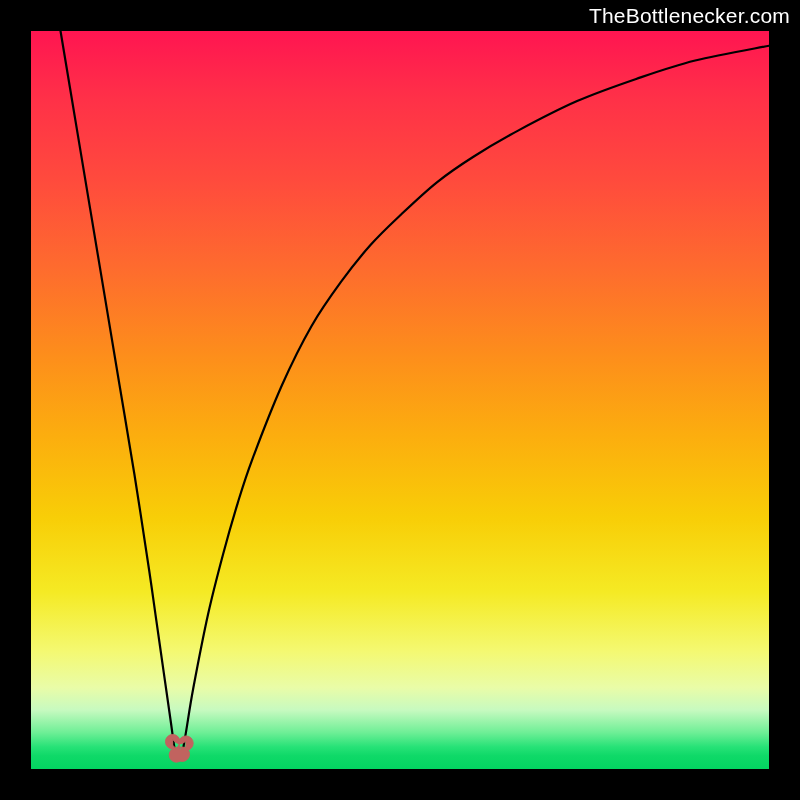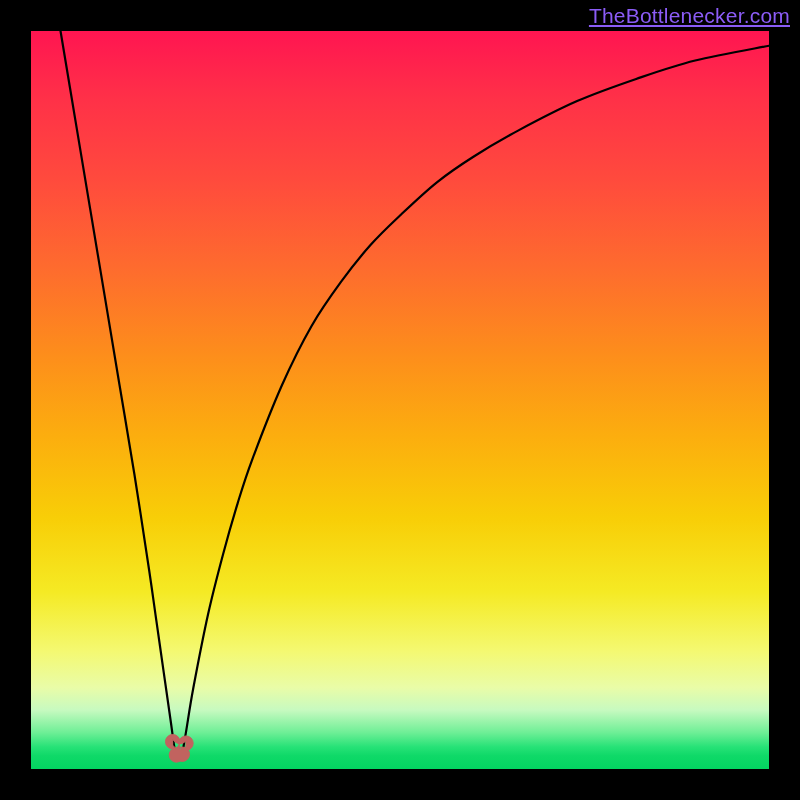--- a/index.html
+++ b/index.html
@@ -40,25 +40,24 @@
       #70ef97 95%,
       #27e277 97%,
       #0fd968 98.2%,
       #03d561 100%
     );
   }
   .watermark {
     position: absolute;
     top: 4px;
     right: 10px;
-    color: #8b5cf6;
+    color: #ffffff;
     font-size: 21px;
     letter-spacing: 0.2px;
     font-weight: 500;
-    text-decoration: underline;
   }
   svg.curve {
     position: absolute;
     left: 0;
     top: 0;
     width: 738px;
     height: 738px;
     overflow: visible;
   }
   .curve path.line {

